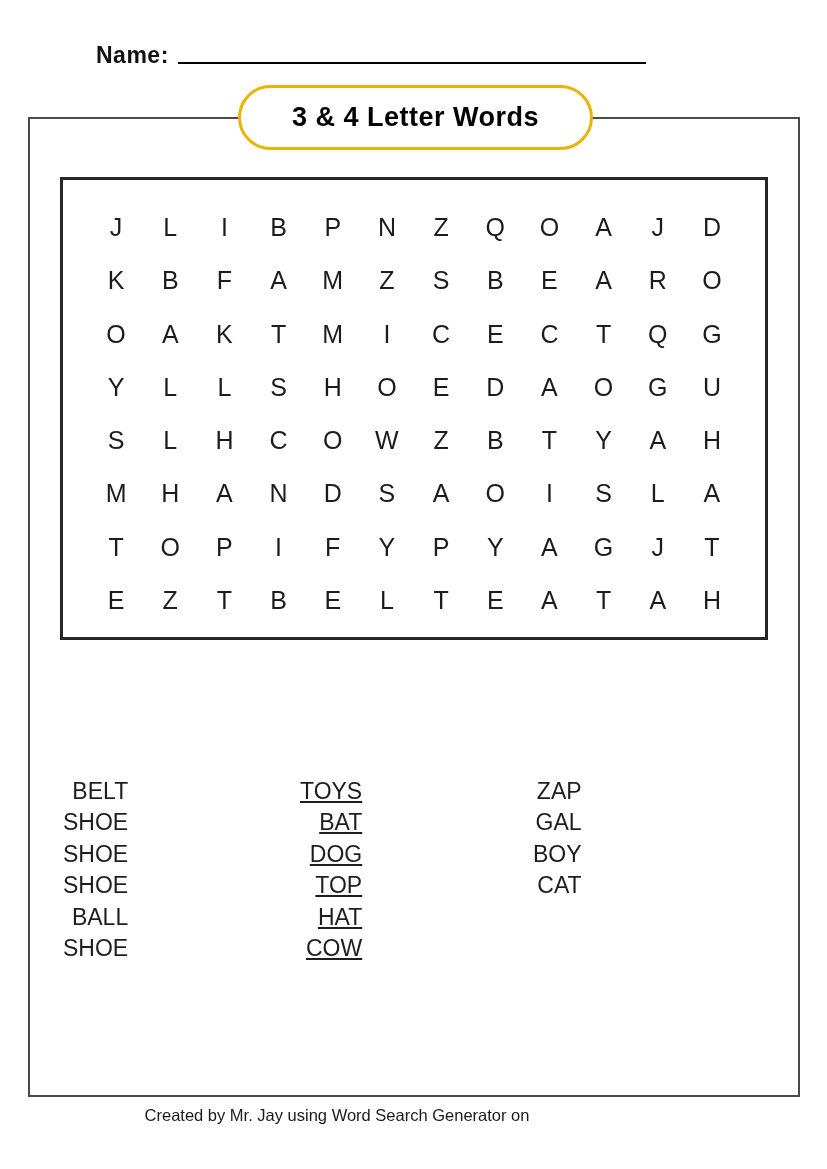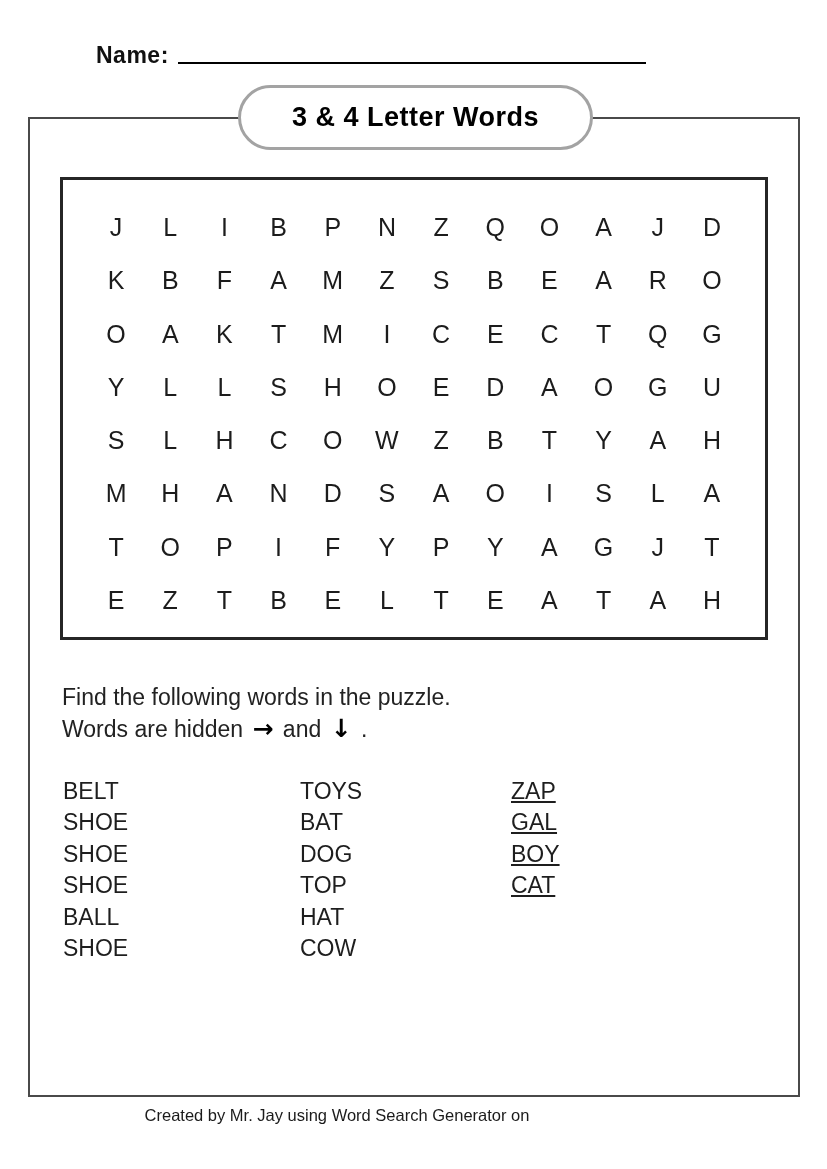--- a/index.html
+++ b/index.html
@@ -30,21 +30,21 @@
     width:772px; height:980px;
     border:2.5px solid #4a4a4a;
     background:#ffffff;
   }
 
   
   .title-pill {
     position:absolute; left:238px; top:85px;
     width:355px; height:65px;
     background:#ffffff;
-    border:3px solid #a3a3a3;
+    border:3px solid #eab308;
     border-radius:34px;
     display:flex; align-items:center; justify-content:center;
     z-index:3;
   }
   .title-text { font-size:27px; font-weight:bold; color:#000; letter-spacing:0.5px; }
 
   
   .puzzle-box {
     position:absolute; left:60px; top:177px;
     width:708px; height:463px;
@@ -75,25 +75,25 @@
     padding:0 3px;
   }
 
   
   .word-list {
     position:absolute; left:62px; top:776px;
     width:706px;
   }
   .word-col {
     position:absolute; top:0;
-    font-size:23px; line-height:31.4px; color:#1e1e1e;
+    font-size:23px; line-height:31.4px; color:#1e1e1e;text-align:right;
   }
   .word-col-1 { left:1px; }
-  .word-col-2 { left:238px; }
-  .word-col-3 { left:449px;text-decoration:underline; }
+  .word-col-2 { left:238px;text-decoration:underline; }
+  .word-col-3 { left:471px; }
 
   
   .footer {
     position:absolute; left:0; top:1104px; width:674px;
     text-align:center;
     font-size:16.5px; line-height:23.5px; color:#1b1b1b;
   }
 </style>
 </head>
 <body>
@@ -205,30 +205,20 @@
         <span class="letter-cell">L</span>
         <span class="letter-cell">T</span>
         <span class="letter-cell">E</span>
         <span class="letter-cell">A</span>
         <span class="letter-cell">T</span>
         <span class="letter-cell">A</span>
         <span class="letter-cell">H</span>
       </div>
   </div>
 
-  <div class="instructions">
-    <div>Find the following words in the puzzle.</div>
-    <div>
-      <span>Words are hidden</span>
-      <span class="arrow">→</span>
-      <span>and</span>
-      <span class="arrow">↓</span>
-      <span>.</span>
-    </div>
-  </div>
 
   <div class="word-list">
     <div class="word-col word-col-1">
         <div class="word">BELT</div>
         <div class="word">SHOE</div>
         <div class="word">SHOE</div>
         <div class="word">SHOE</div>
         <div class="word">BALL</div>
         <div class="word">SHOE</div>
       </div>

